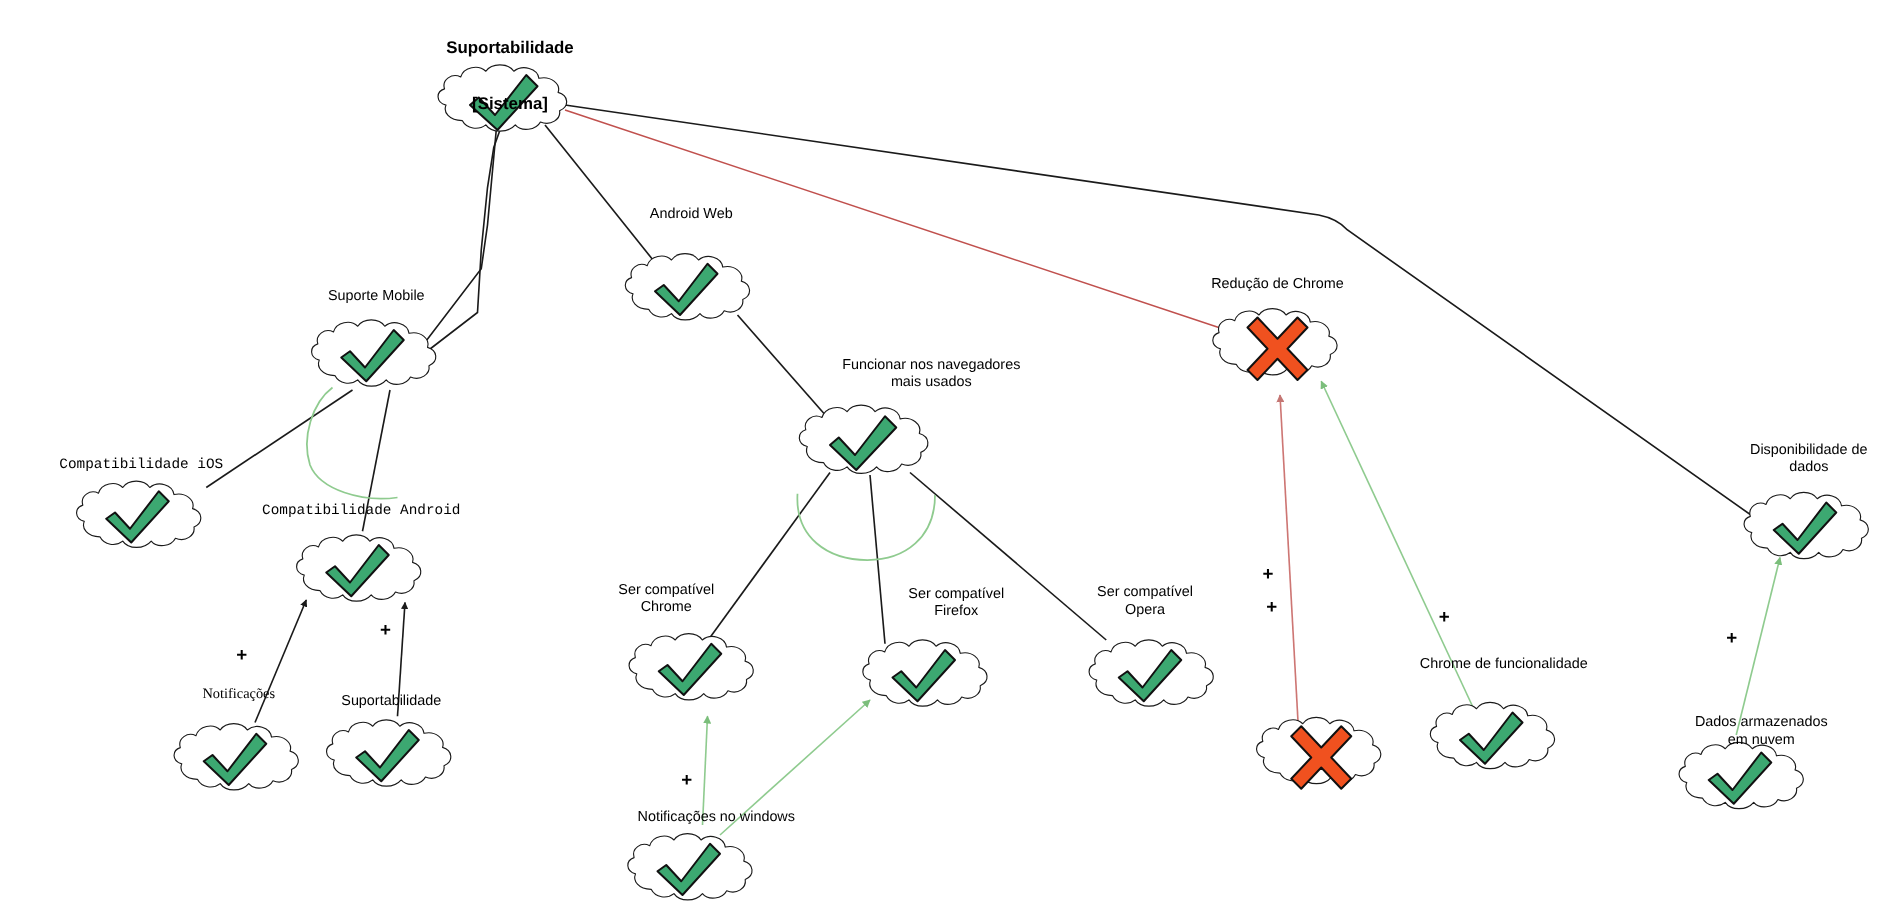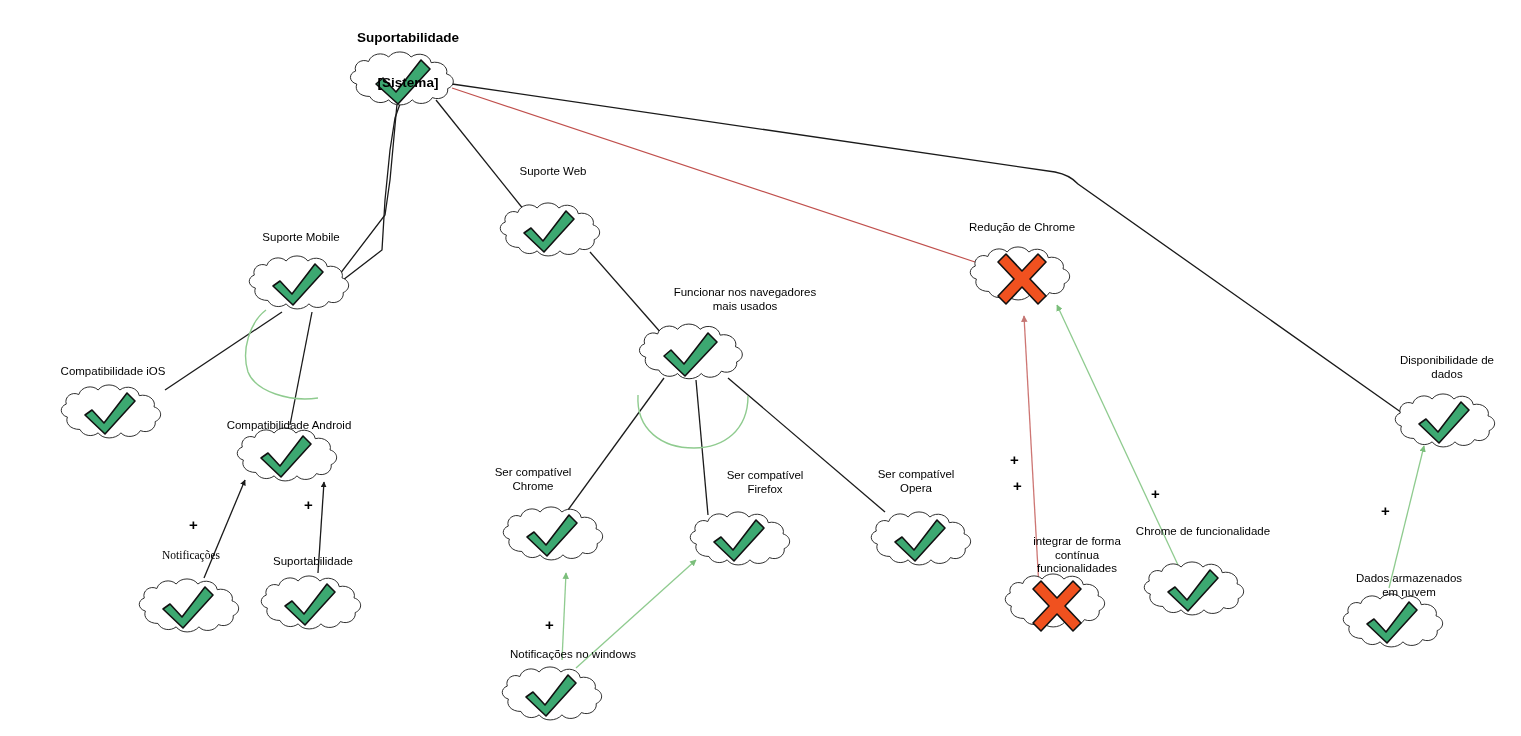--- a/index.html
+++ b/index.html
@@ -195,49 +195,46 @@
     </g>
   </svg>
 
   <div class="node-label root-label" style="left:328px;top:0px;width:160px;">
     <div>Suportabilidade</div>
     <div><span>[Sistema]</span></div>
   </div>
 
   <div class="node-label" style="left:221px;top:231px;width:160px;">Suporte Mobile</div>
 
-  <div class="node-label" style="left:33px;top:365px;width:160px;">Compatibilidade iOS</div>
-
-  <div class="node-label" style="left:209px;top:419px;width:160px;">Compatibilidade Android</div>
+  <div class="node-label" style="left:33px;top:365px;width:160px;font-family:Liberation Mono, monospace;">Compatibilidade iOS</div>
+
+  <div class="node-label" style="left:209px;top:402px;width:160px;font-family:Liberation Mono, monospace;">Compatibilidade Android</div>
 
   <div class="node-label" style="left:111px;top:549px;width:160px;font-family:Liberation Serif, serif;">Notificações</div>
 
   <div class="node-label" style="left:233px;top:555px;width:160px;">Suportabilidade</div>
 
-  <div class="node-label" style="left:473px;top:165px;width:160px;">Suporte Web</div>
+  <div class="node-label" style="left:473px;top:165px;width:160px;">Android Web</div>
 
   <div class="node-label" style="left:665px;top:286px;width:160px;">Funcionar nos navegadores
 mais usados</div>
 
   <div class="node-label" style="left:453px;top:466px;width:160px;">Ser compatível
 Chrome</div>
 
   <div class="node-label" style="left:685px;top:469px;width:160px;">Ser compatível
 Firefox</div>
 
   <div class="node-label" style="left:836px;top:468px;width:160px;">Ser compatível
 Opera</div>
 
   <div class="node-label" style="left:493px;top:648px;width:160px;">Notificações no windows</div>
 
   <div class="node-label" style="left:942px;top:221px;width:160px;">Redução de Chrome</div>
 
-  <div class="node-label" style="left:997px;top:535px;width:160px;">integrar de forma
-contínua
-funcionalidades</div>
 
   <div class="node-label" style="left:1123px;top:525px;width:160px;">Chrome de funcionalidade</div>
 
   <div class="node-label" style="left:1367px;top:354px;width:160px;">Disponibilidade de
 dados</div>
 
   <div class="node-label" style="left:1329px;top:572px;width:160px;">Dados armazenados
 em nuvem</div>
 
   <div class="contrib-label" style="left:189px;top:517px;">+</div>

